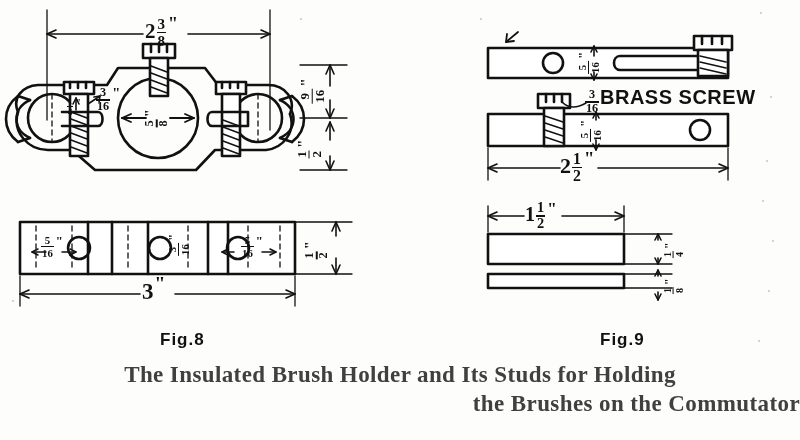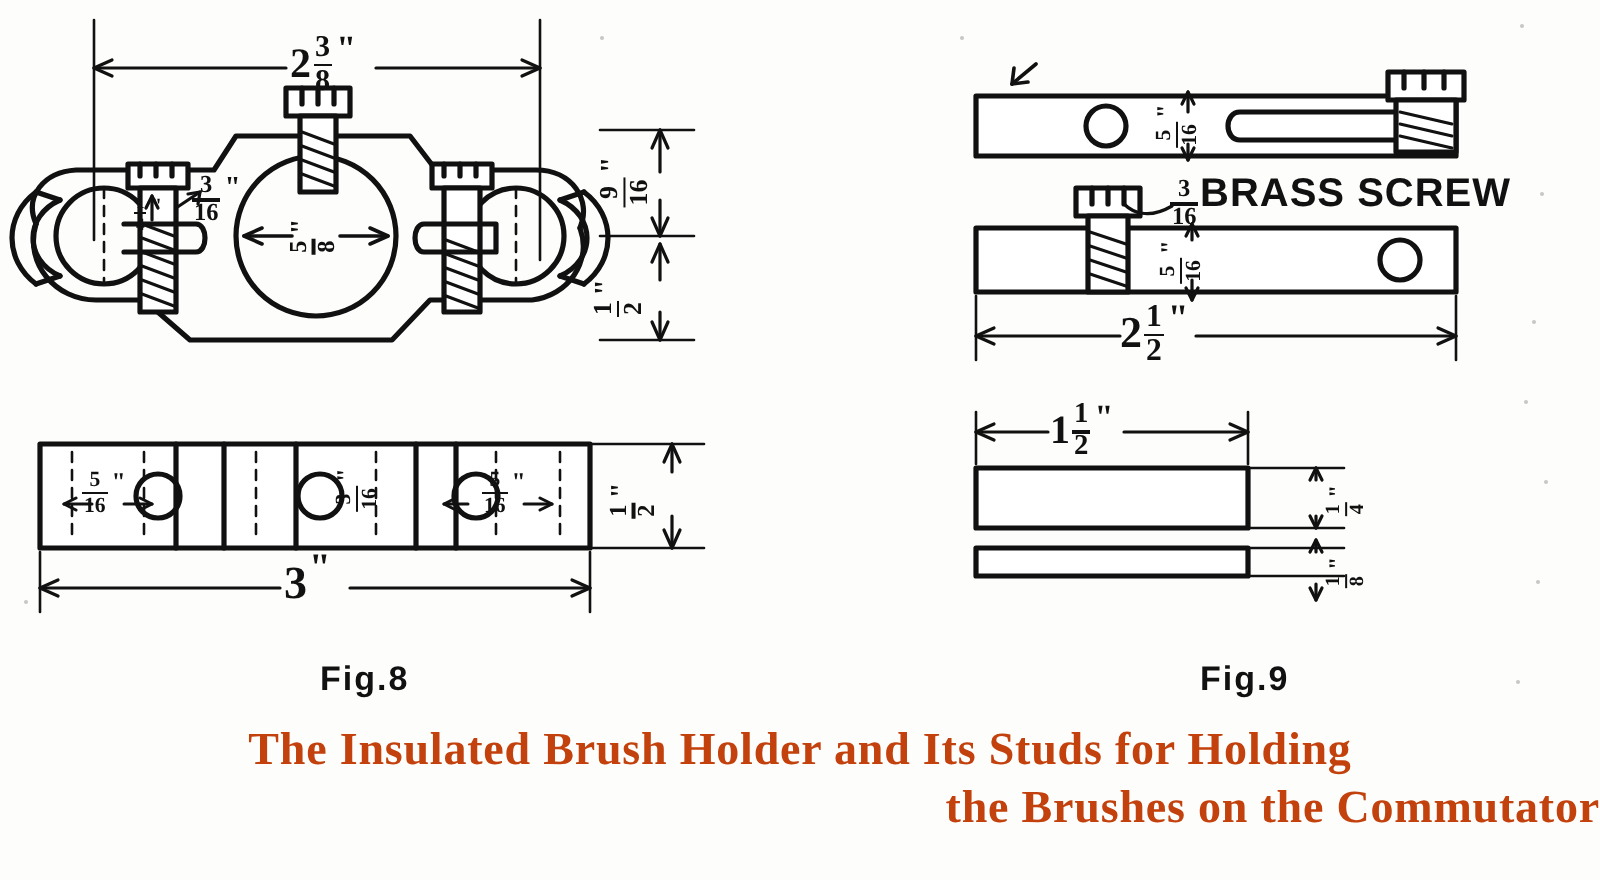--- a/index.html
+++ b/index.html
@@ -13,21 +13,21 @@
   #stage{position:absolute;left:0;top:0;width:800px;height:440px;}
   svg#dwg{position:absolute;left:0;top:0;width:800px;height:440px;}
 
   
   .caption{
     position:absolute;left:0;right:0;top:360px;
     text-align:center;
     font-family:"Liberation Serif", serif;
     font-size:23px;
     font-weight:700;
-    color:#c2410c;
+    color:#404040;
     letter-spacing:.4px;
     line-height:1.28;
   }
   .caption .l2{display:block;text-align:right;}
 
   .figlabel{
     position:absolute;
     font-family:"Liberation Sans", sans-serif;
     font-weight:700;
     font-size:17px;

